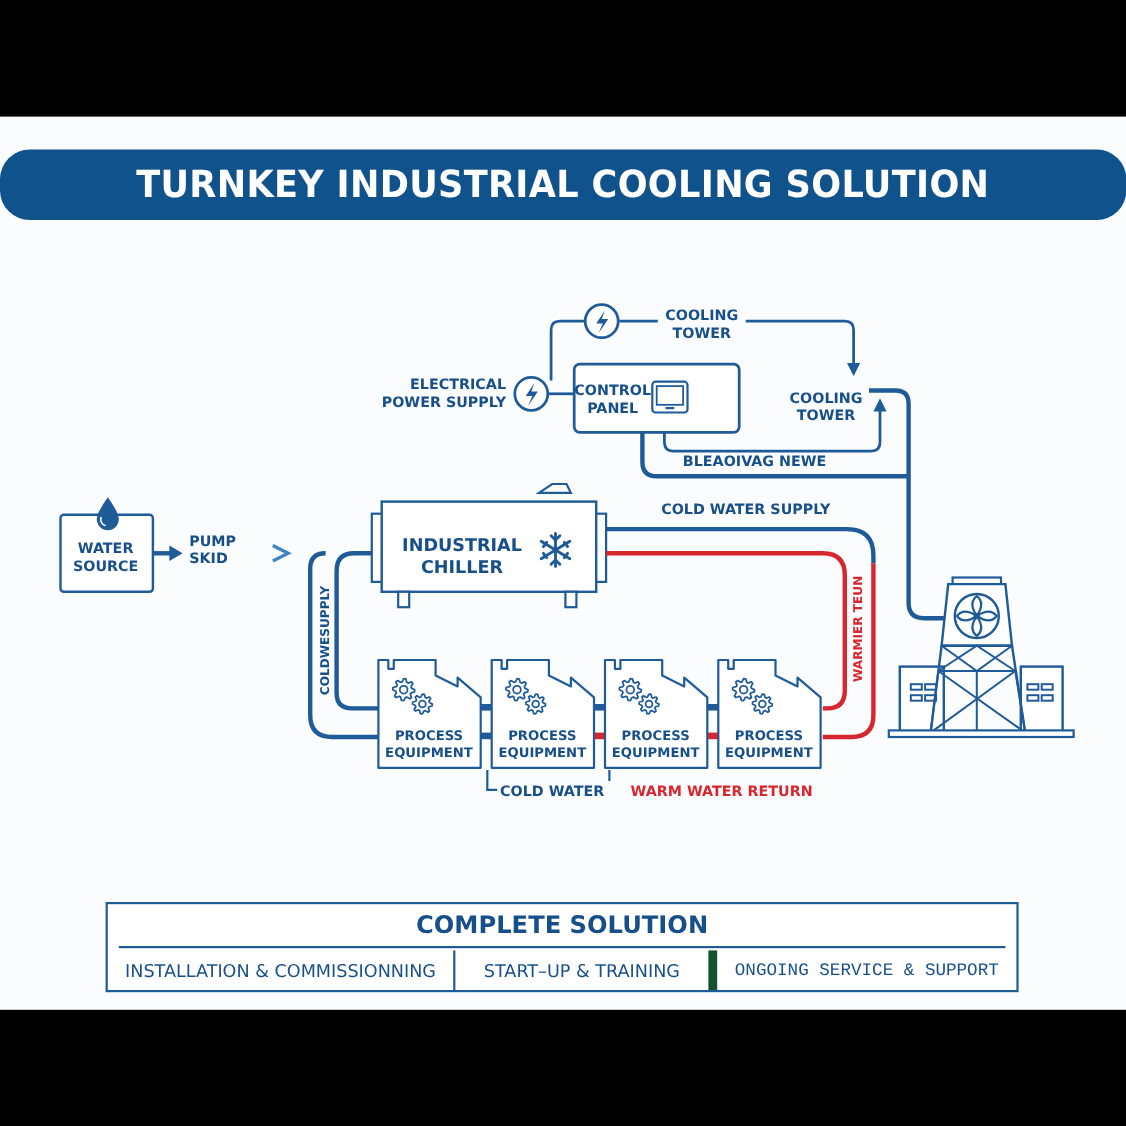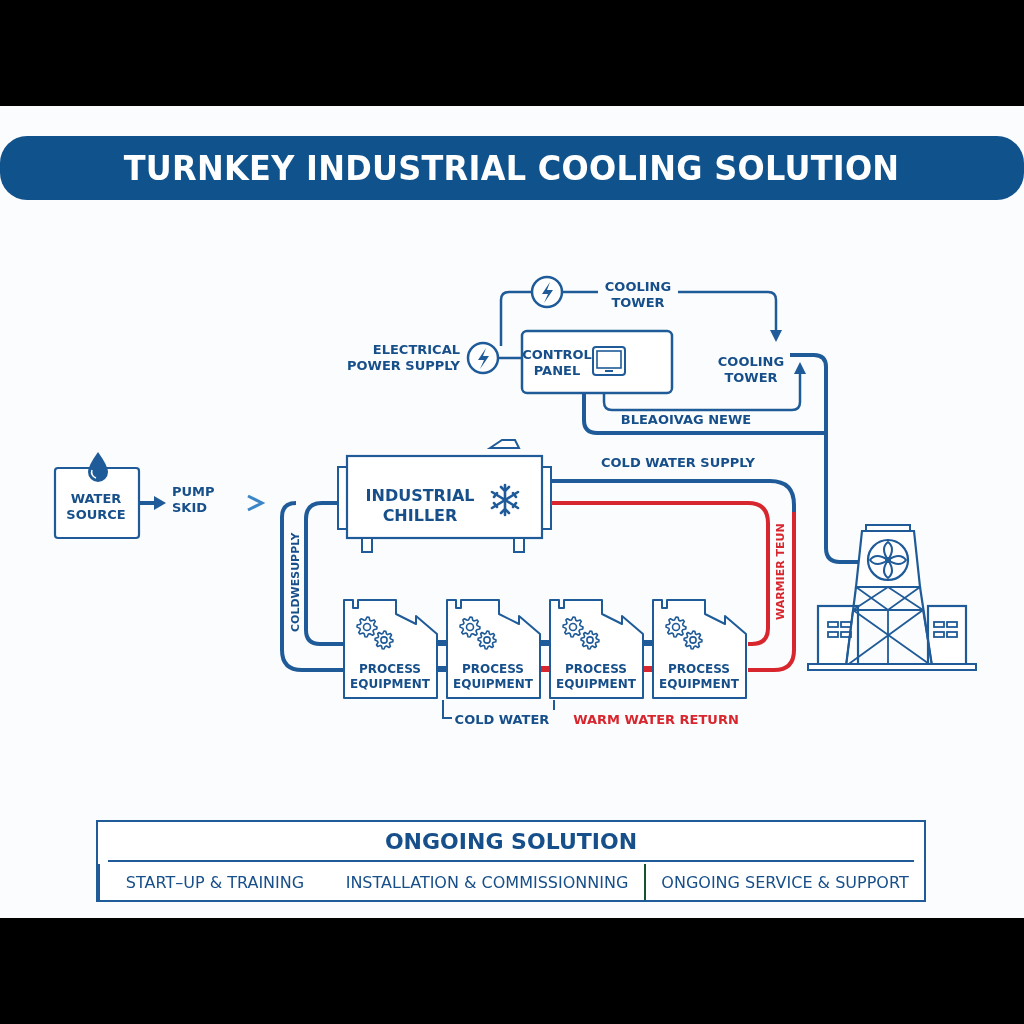--- a/index.html
+++ b/index.html
@@ -10,21 +10,21 @@
   svg#diagram { position: absolute; left: 0; top: 0; width: 1024px; height: 1024px; }
   .lbl { font-family: "DejaVu Sans", sans-serif; font-weight: bold; fill: #174f8a; }
   .lbl-red { font-family: "DejaVu Sans", sans-serif; font-weight: bold; fill: #d8262e; }
   #solution { position: absolute; left: 96px; top: 820px; width: 830px; height: 82px; border: 2px solid #1f5b98; background: #fff; box-sizing: border-box; }
   #solution .head { position: absolute; left: 0; top: 0; width: 100%; height: 38px; display: flex; align-items: center; justify-content: center; color: #174f8a; font-weight: bold; font-size: 22px; font-family: "DejaVu Sans", sans-serif; }
   #solution .rule { position: absolute; left: 10px; right: 10px; top: 38px; height: 0; border-top: 2px solid #1f5b98; }
   #solution .items { position: absolute; left: 0; right: 0; top: 42px; height: 36px; display: flex; }
   #solution .item { display: flex; align-items: center; justify-content: center; color: #174f8a; font-size: 16px; font-family: "DejaVu Sans", sans-serif; white-space: nowrap; }
   #solution .item.i1 { width: 314px; }
   #solution .item.i2 { width: 230px; border-left: 2px solid #1f5b98; }
-  #solution .item.i3 { flex: 1; border-left: 2px solid #14532d; }
+  #solution .item.i3 { flex: 1; border-left: 8px solid #14532d; font-family: Liberation Mono, monospace; }
 </style>
 </head>
 <body>
 
 <div id="canvas"></div>
 
 <div id="title-bar">
   <span>TURNKEY INDUSTRIAL COOLING SOLUTION</span>
 </div>
 
@@ -238,20 +238,20 @@
       </g>
     </g>
 
   <path d="M443,700 L443,718 L452,718" fill="none" stroke="#1f5b98" stroke-width="2"></path>
   <text class="lbl" x="502" y="724" font-size="13" text-anchor="middle">COLD WATER</text>
   <line x1="554" y1="700" x2="554" y2="710" stroke="#1f5b98" stroke-width="2"></line>
   <text class="lbl-red" x="656" y="724" font-size="13" text-anchor="middle">WARM WATER RETURN</text>
 </svg>
 
 <div id="solution">
-  <div class="head">ONGOING SOLUTION</div>
+  <div class="head">COMPLETE SOLUTION</div>
   <div class="rule"></div>
   <div class="items">
+    <div class="item i1">INSTALLATION &amp; COMMISSIONNING</div>
     <div class="item i2">START–UP &amp; TRAINING</div>
-    <div class="item i1">INSTALLATION &amp; COMMISSIONNING</div>
     <div class="item i3">ONGOING SERVICE &amp; SUPPORT</div>
   </div>
 </div>
 
 </body></html>

